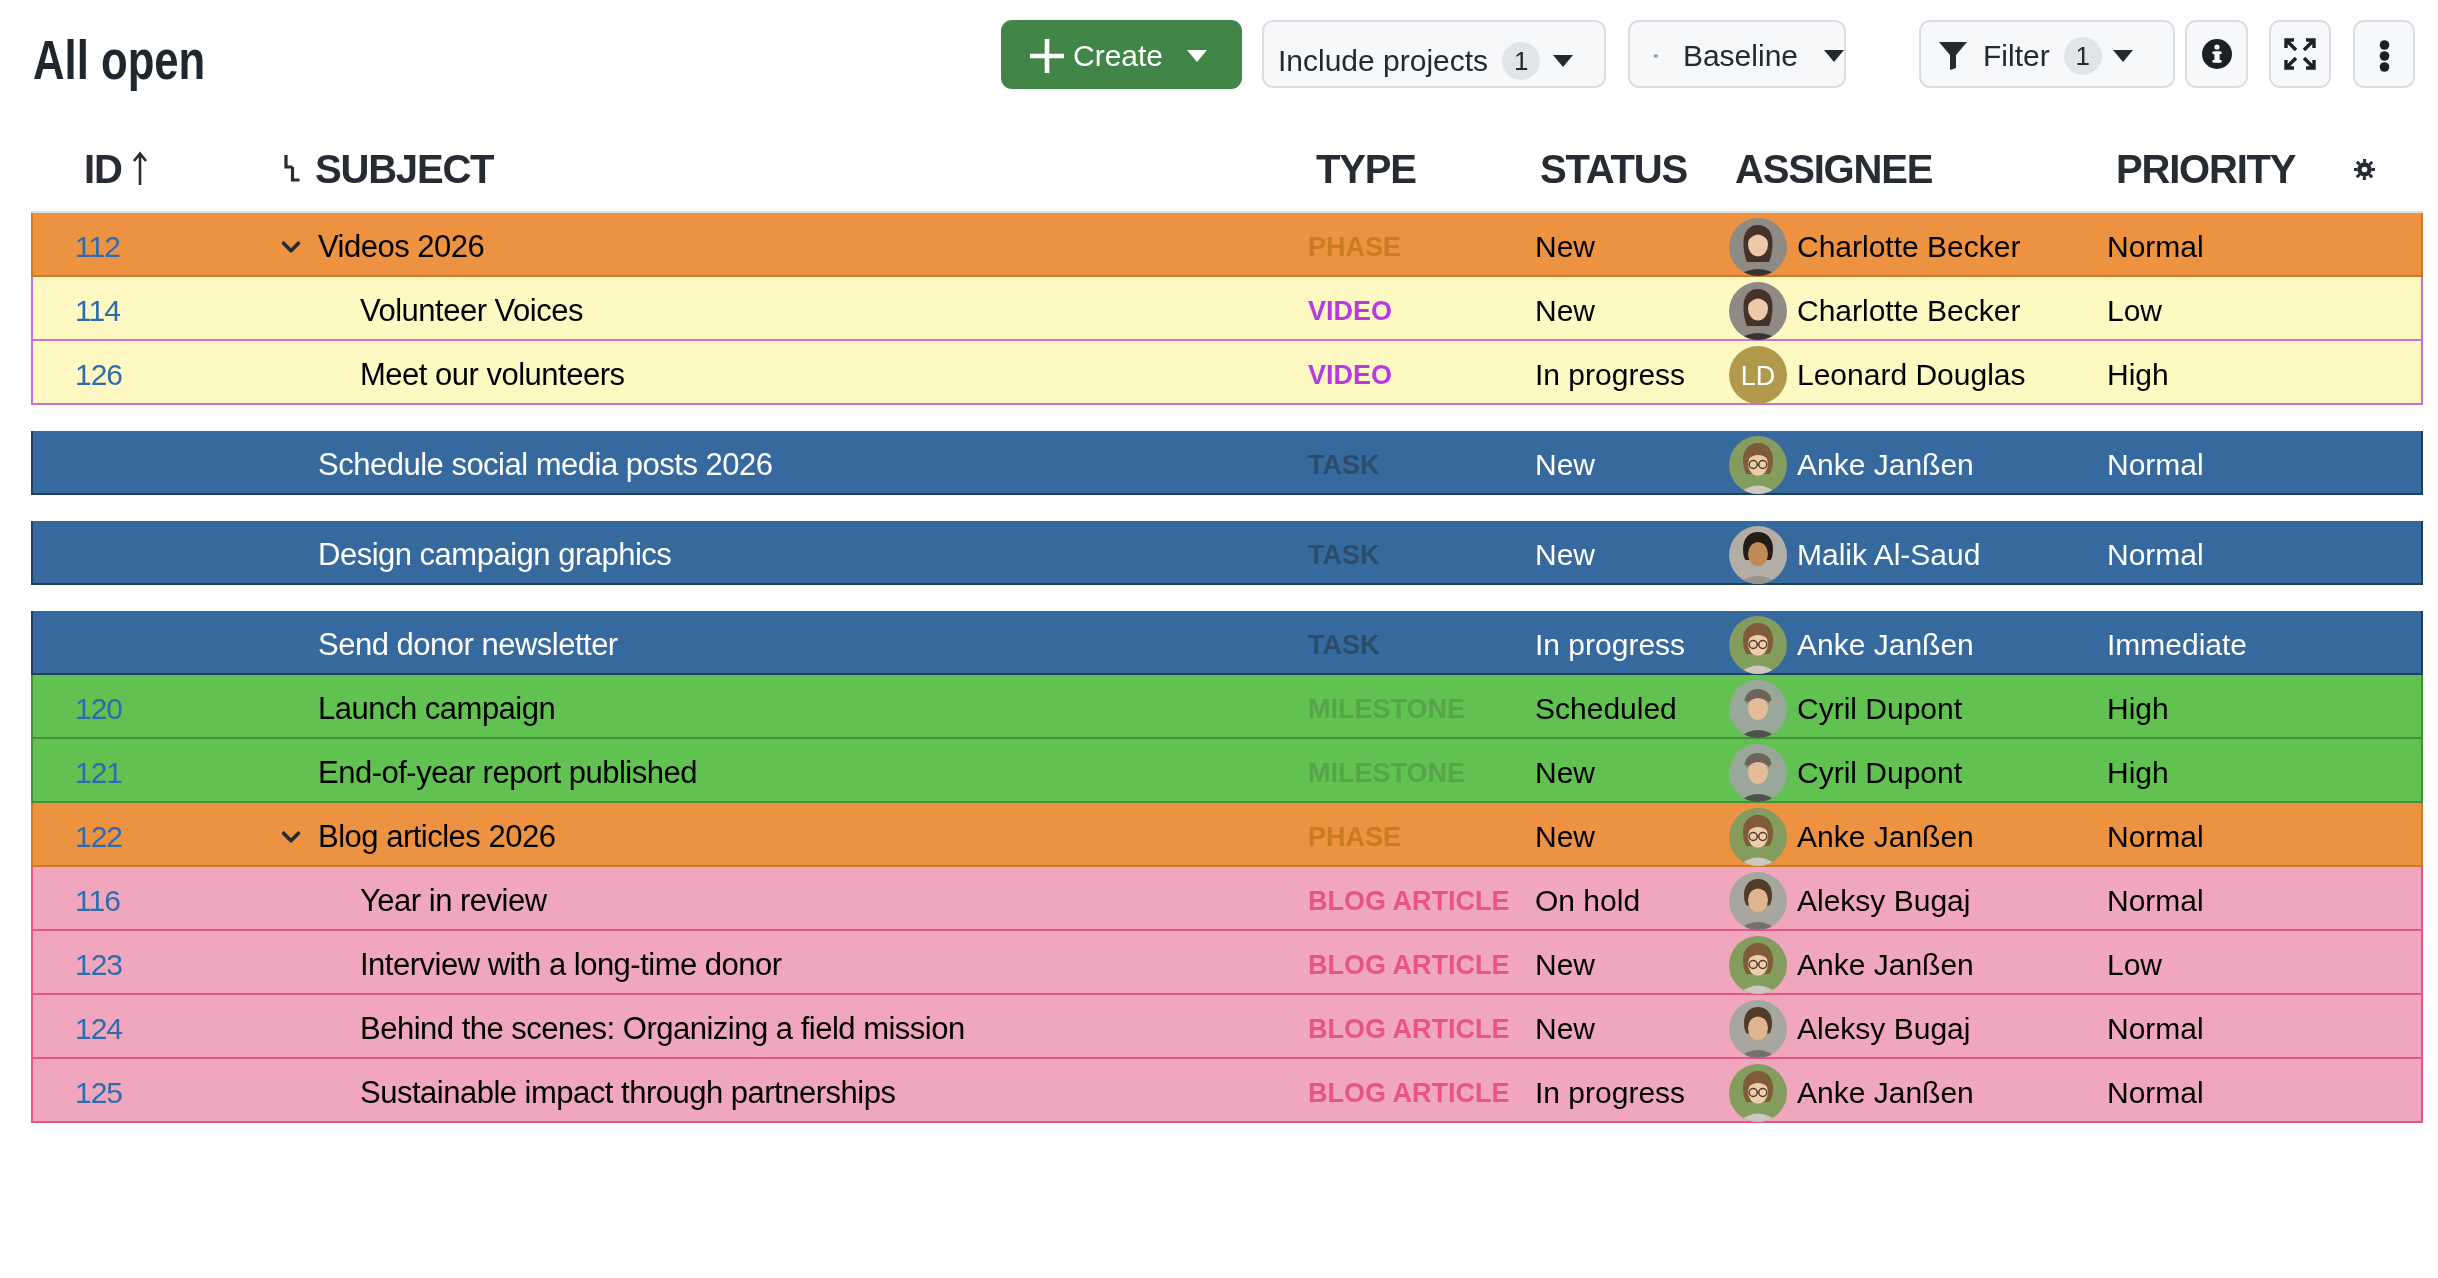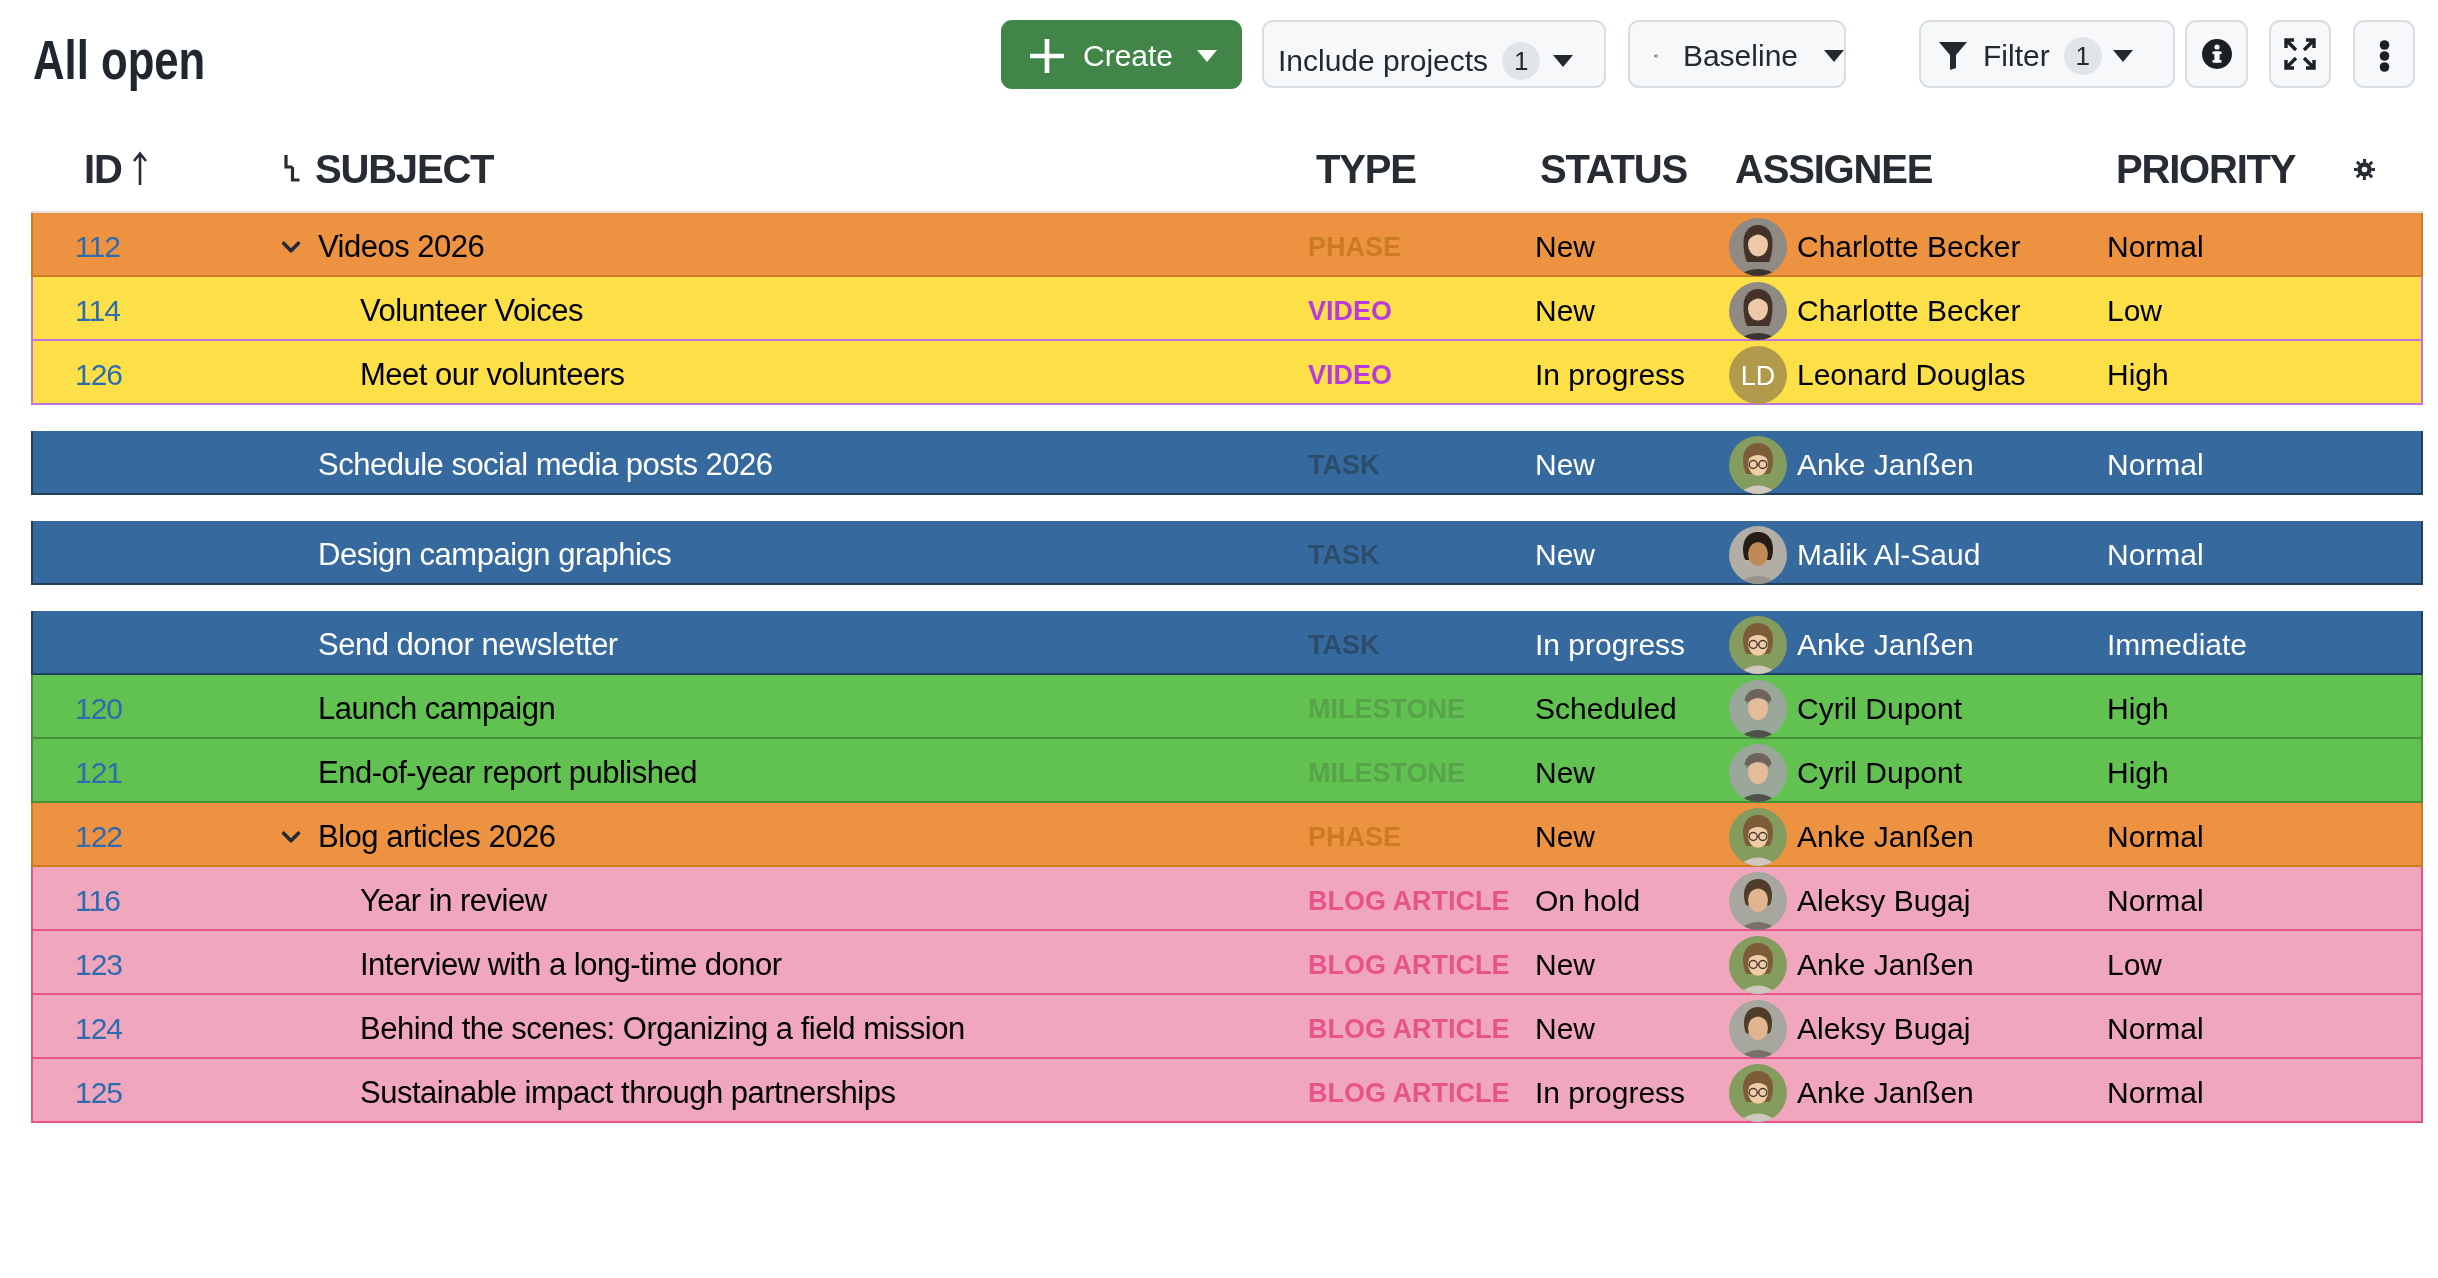--- a/index.html
+++ b/index.html
@@ -20,21 +20,21 @@
 .badge { display:inline-block; width:38px; height:38px; border-radius:50%; background:#e1e5e9; color:#24292f; font-size:26px; text-align:center; line-height:38px; }
 .caret { width:0; height:0; border-left:10px solid transparent; border-right:10px solid transparent; border-top:12px solid #24292f; display:inline-block; }
 
 
 .th { position:absolute; top:149px; height:40px; line-height:40px; font-size:40px; font-weight:700; color:#272c33; white-space:nowrap; letter-spacing:-1.2px; }
 
 
 #tbl { position:absolute; left:31px; top:211px; width:2392px; height:1031px; overflow:hidden; border-top:2px solid #e2e2e2; }
 .row { position:relative; height:64px; border-bottom:2px solid; border-left:2px solid; border-right:2px solid; }
 .r-orange { background:#ec9241; border-color:#ce7c22; }
-.r-purple { background:#fde047; border-color:#c472de; }
+.r-purple { background:#fef9c3; border-color:#c472de; }
 .r-blue   { background:#36699e; border-color:#20405e;margin-top:26px; }
 .r-green  { background:#61c151; border-color:#459038; }
 .r-pink   { background:#f0a7be; border-color:#e7548c; }
 .cell { position:absolute; top:calc(50% + 3px); transform:translateY(-50%); white-space:nowrap; font-size:30px; color:#000; }
 .dark .cell { color:#fff; }
 .id { left:42px; letter-spacing:-1px; color:#2e6cb0 !important; }
 .subj { left:285px; font-size:31px; letter-spacing:-0.5px; }
 .ind { left:327px; }
 .chev { left:248px; }
 .type { left:1275px; font-weight:700; font-size:27px !important; }
@@ -50,21 +50,21 @@
 </style>
 </head>
 <body>
 <div id="page">
 <h1>All open</h1>
 
 <div class="btn" id="create">
   <svg style="margin-left:28px" width="36" height="36" viewBox="0 0 36 36">
         <path d="M18 1 V35 M1 18 H35" stroke="#fff" stroke-width="4.6"></path>
       </svg>
-  <span class="lbl" style="color:#fff; margin-left:18px">Create</span>
+  <span class="lbl" style="color:#fff; margin-left:8px">Create</span>
   <span class="caret" style="border-top-color:#fff; margin-left:24px"></span>
 </div>
 
 <div class="btn" id="incl">
   <span class="lbl" style="margin-left:14px">Include projects</span>
   <span class="badge" style="margin-left:14px">1</span>
   <span class="caret" style="margin-left:13px"></span>
 </div>
 
 <div class="btn" id="base">

